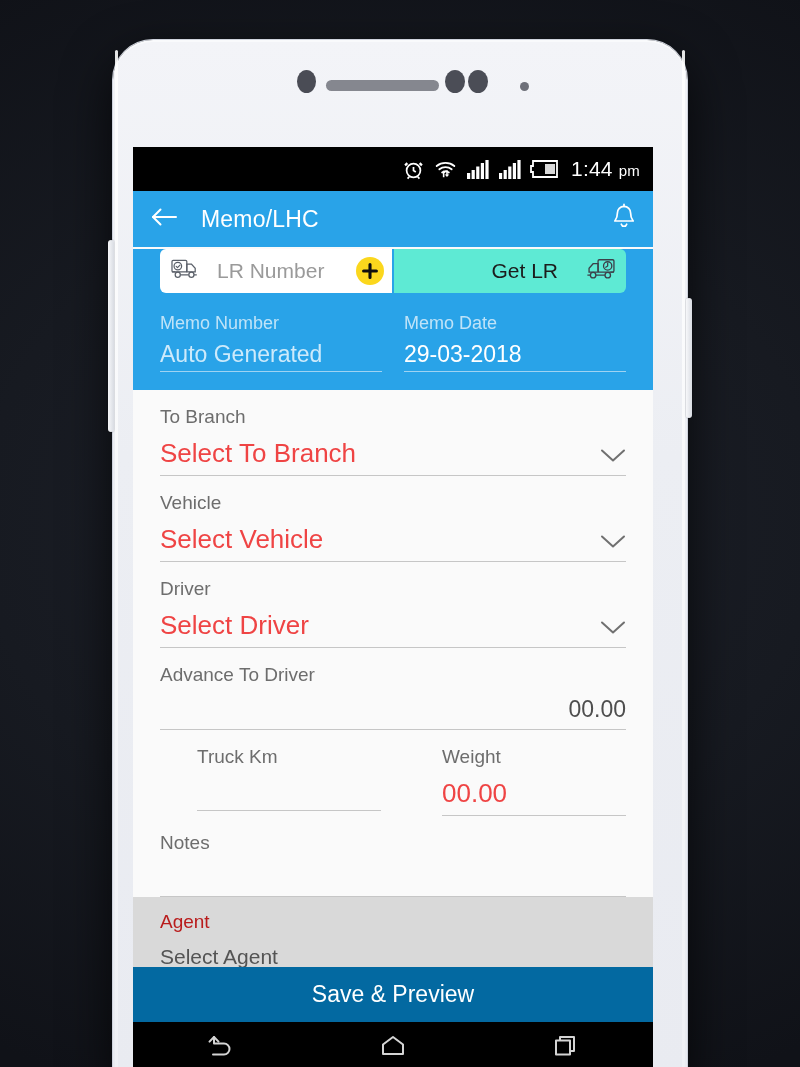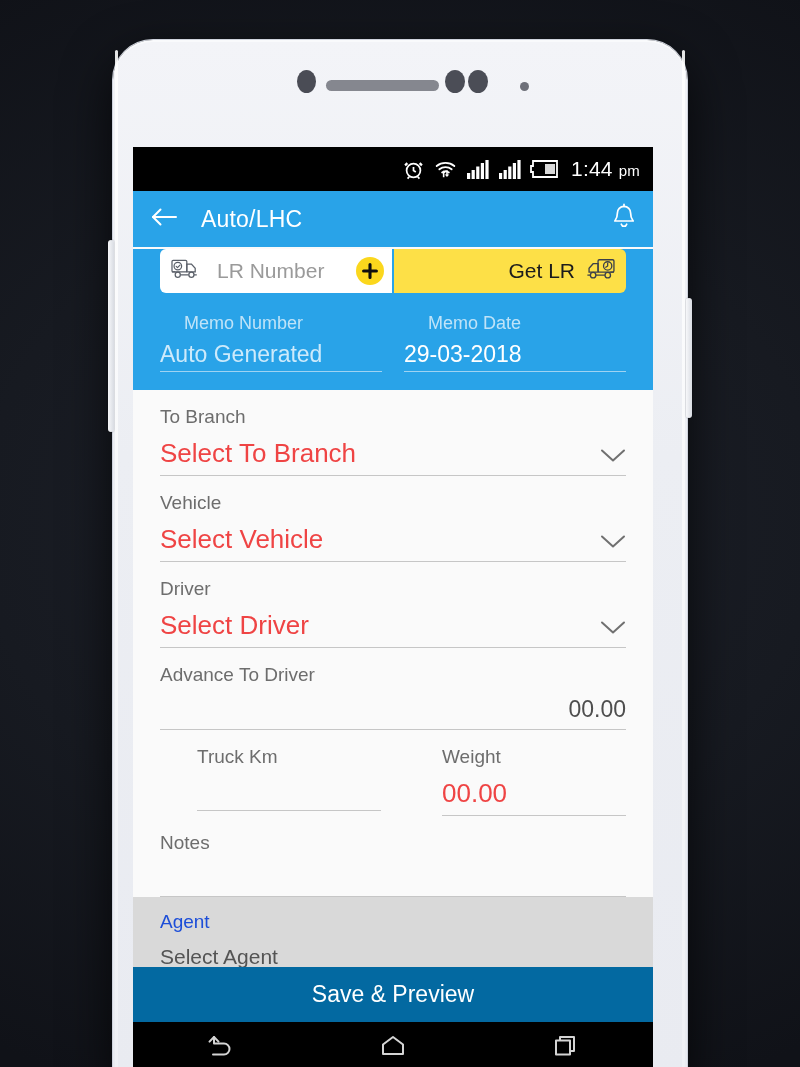--- a/index.html
+++ b/index.html
@@ -173,46 +173,45 @@
     width: 28px; height: 28px;
     border-radius: 50%;
     background: #fbd71d;
     display: flex; align-items: center; justify-content: center;
     flex: 0 0 28px;
     cursor: pointer;
   }
   #get-lr-field {
     flex: 1;
     height: 44px;
-    background: #fde047;
+    background: #5eead4;
     border-radius: 0 6px 6px 0;
     display: flex;
     align-items: center;
     justify-content: flex-end;
     padding: 0 11px 0 8px;
-    gap: 10px;
+    gap: 27px;
     cursor: pointer;
   }
   #get-lr-label {
     color: #1c1c1c;
     font-size: 21px;
   }
 
   
   #memo-row {
     display: flex;
     gap: 22px;
     margin-top: 20px;
   }
   .memo-field { flex: 1; }
   .memo-label {
     color: #bfe3f8;
     font-size: 18px;
     margin-bottom: 7px;
-    margin-left: 24px;
   }
   .memo-value {
     font-size: 23px;
     border-bottom: 1px solid #9ed3f2;
     min-height: 31px;
   }
   .memo-value.hint { color: #cdeafb; }
   .memo-value.solid { color: #ffffff; }
 
   
@@ -251,21 +250,21 @@
   }
   .field-row-2 > .col { flex: 1; margin-left: 37px; }
   .field-row-2 > .col .field-label { margin-bottom: 10px; }
 
   
   #agent-section {
     background: #d9d9d9;
     padding: 14px 27px 0 27px;
   }
   #agent-label {
-    color: #1d4ed8;
+    color: #b91c1c;
     font-size: 19px;
     margin-bottom: 12px;
   }
   #agent-value {
     font-size: 21px;
     color: #545454;
   }
 
   
   #save-preview-button {
@@ -366,21 +365,21 @@
         <span id="clock-text"><span>1:44</span> <span class="ampm">pm</span></span>
       </div>
 
       <div id="app-bar">
         <span id="back-arrow-icon">
           <svg width="26" height="22" viewBox="0 0 26 22" fill="none" stroke="#fff" stroke-width="2" stroke-linecap="round" stroke-linejoin="round">
             <path d="M25 11H2"></path>
             <path d="M9.5 3.5 2 11l7.5 7.5"></path>
           </svg>
         </span>
-        <span id="app-bar-title">Auto/LHC</span>
+        <span id="app-bar-title">Memo/LHC</span>
         <span id="bell-icon">
           <svg width="26" height="28" viewBox="0 0 26 28" fill="none" stroke="#fff" stroke-width="1.7" stroke-linecap="round" stroke-linejoin="round">
             <path d="M13 3.4c-3.9 0-6.6 3-6.6 6.7 0 5.3-1.7 6.7-2.6 7.9h18.4c-.9-1.2-2.6-2.6-2.6-7.9 0-3.7-2.7-6.7-6.6-6.7z"></path>
             <path d="M13 3.4V1.4"></path>
             <path d="M10.3 21.2a2.8 2.8 0 0 0 5.4 0"></path>
           </svg>
         </span>
       </div>
 
       <div id="header-blue">

